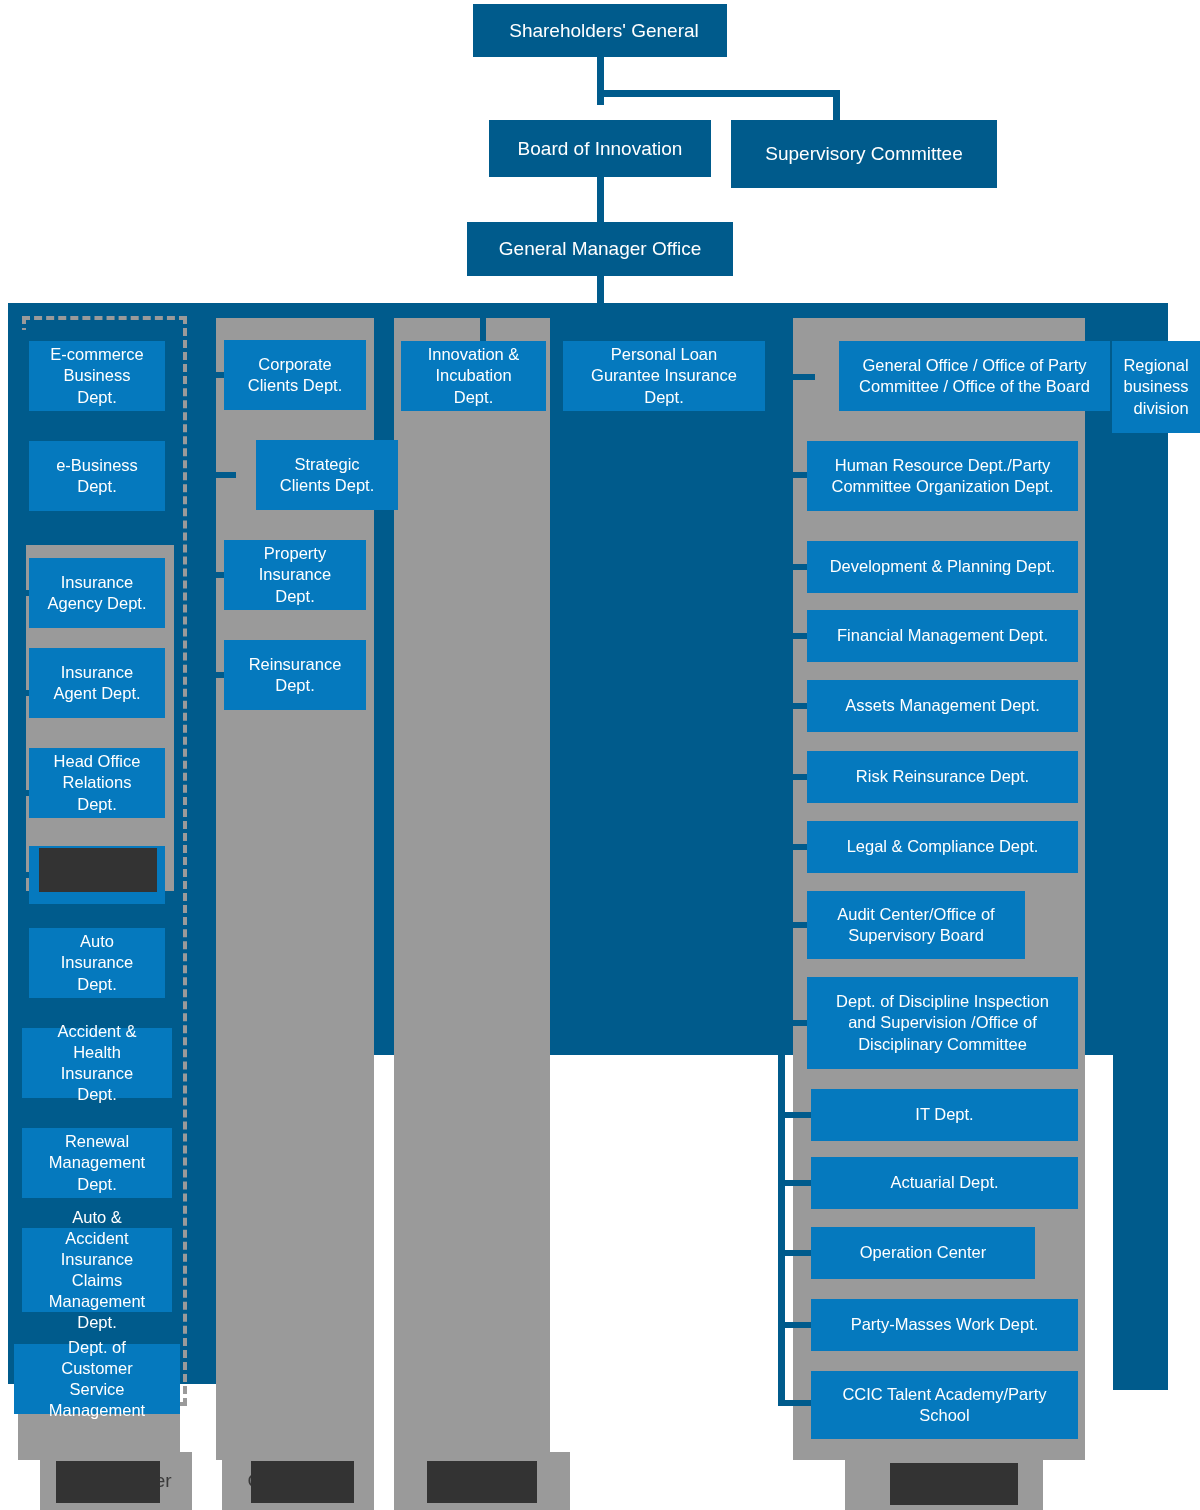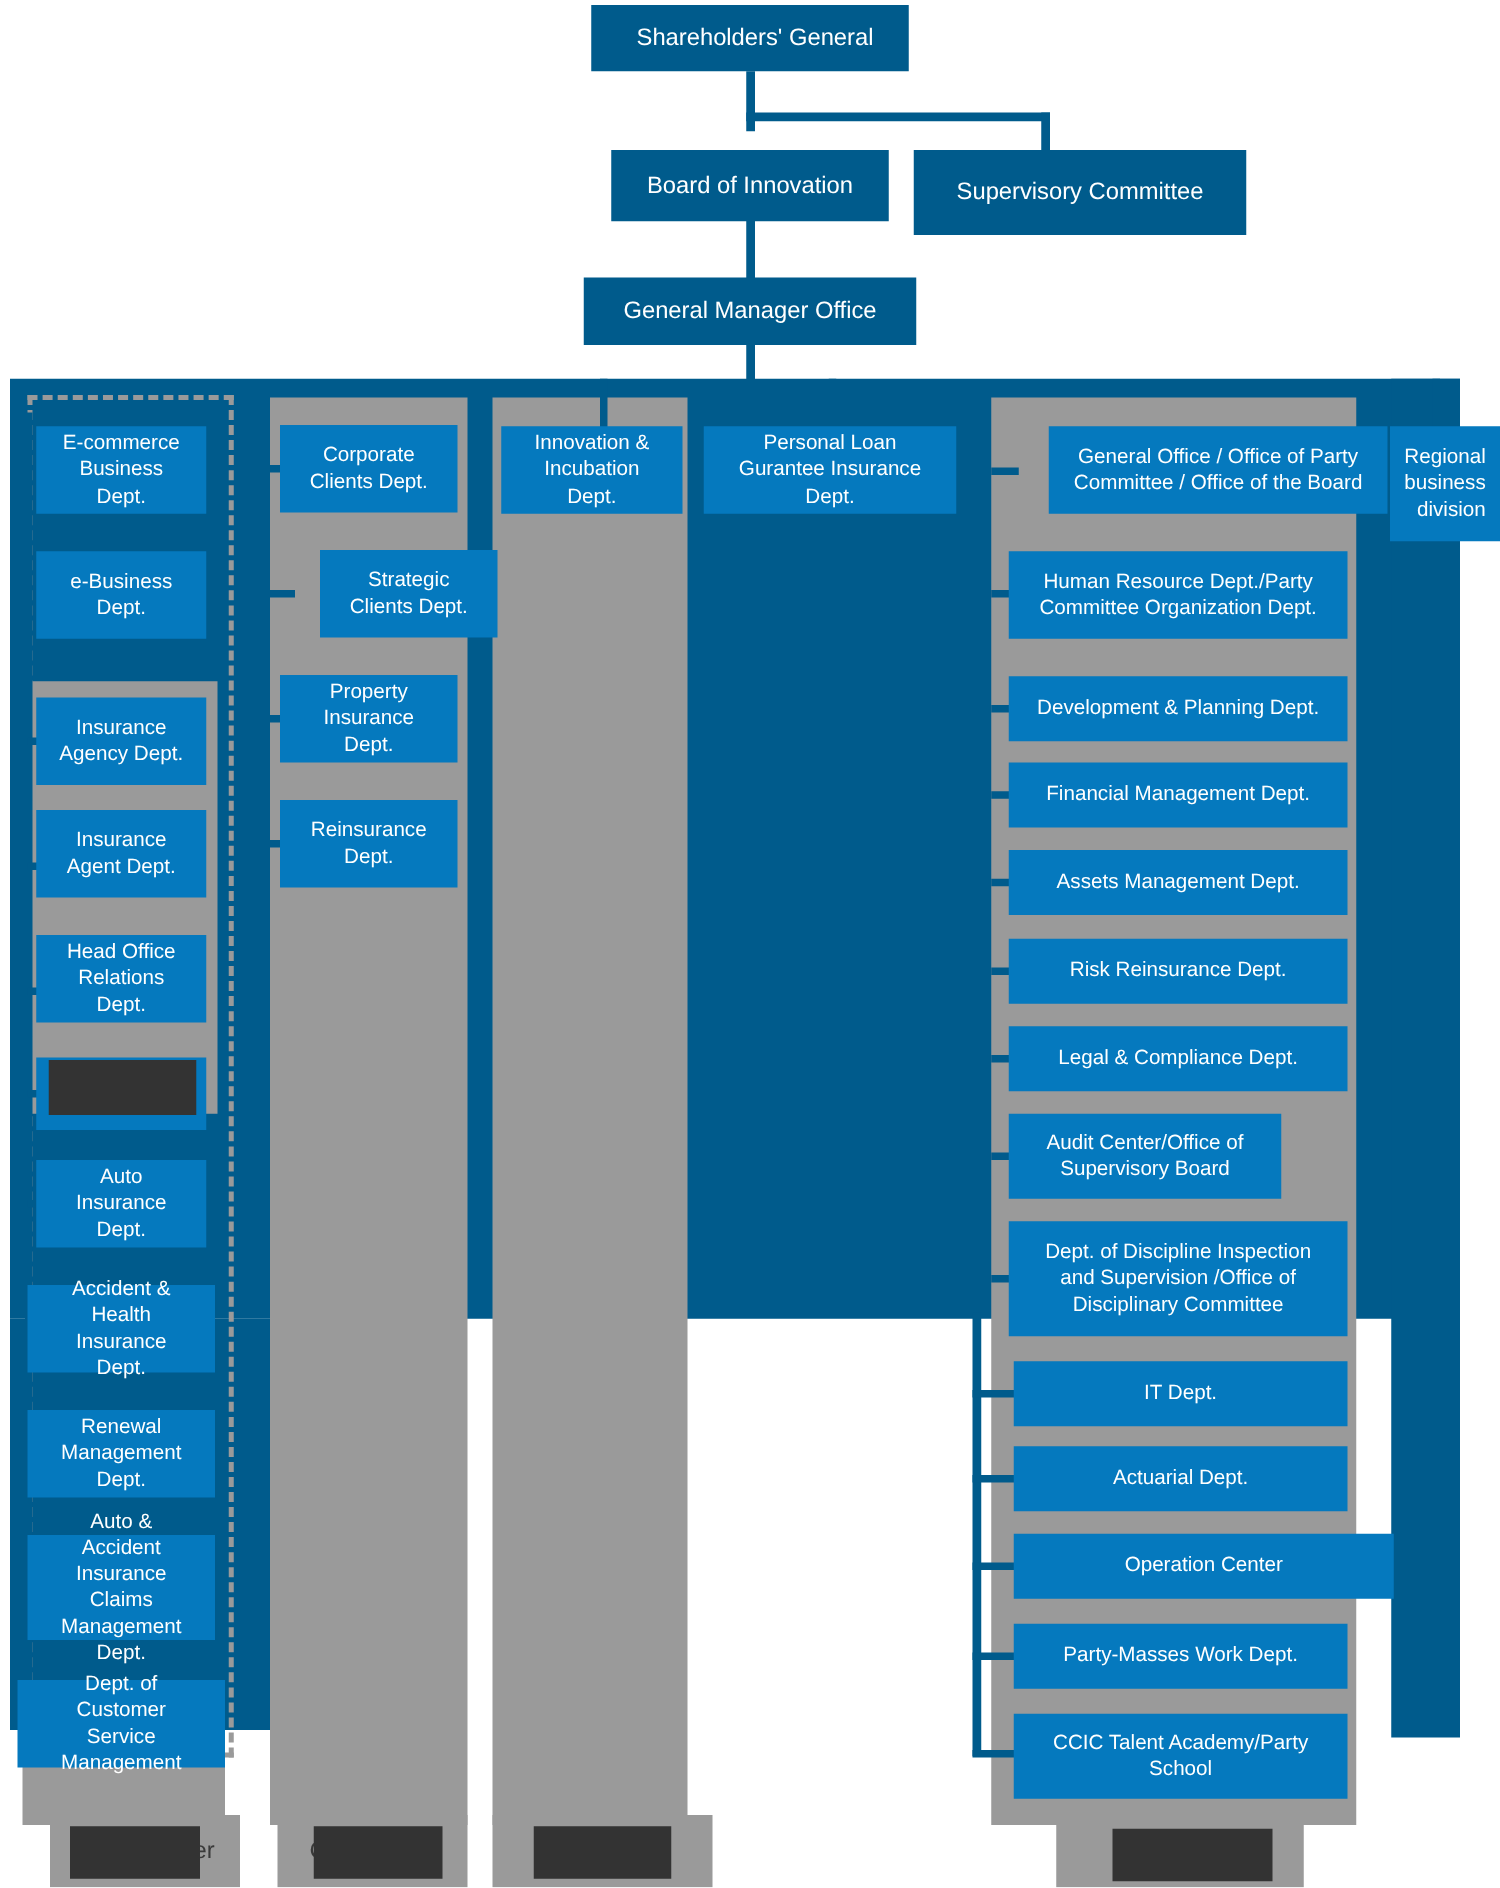--- a/index.html
+++ b/index.html
@@ -233,21 +233,21 @@
   </div>
   <div class="dept" style="left:807px;top:977px;width:271px;height:92px;">
     <span>Dept. of Discipline Inspection and Supervision /Office of Disciplinary Committee</span>
   </div>
   <div class="dept" style="left:811px;top:1089px;width:267px;height:52px;">
     <span>IT Dept.</span>
   </div>
   <div class="dept" style="left:811px;top:1157px;width:267px;height:52px;">
     <span>Actuarial Dept.</span>
   </div>
-  <div class="dept" style="left:811px;top:1227px;width:304px;height:52px;">
+  <div class="dept" style="left:811px;top:1227px;width:224px;height:52px;">
     <span>Operation Center</span>
   </div>
   <div class="dept" style="left:811px;top:1299px;width:267px;height:52px;">
     <span>Party-Masses Work Dept.</span>
   </div>
   <div class="dept" style="left:811px;top:1371px;width:267px;height:68px;">
     <span>CCIC Talent Academy/Party School</span>
   </div>
 
   <div class="dept" style="left:1112px;top:341px;width:88px;height:92px;text-align:right;">

